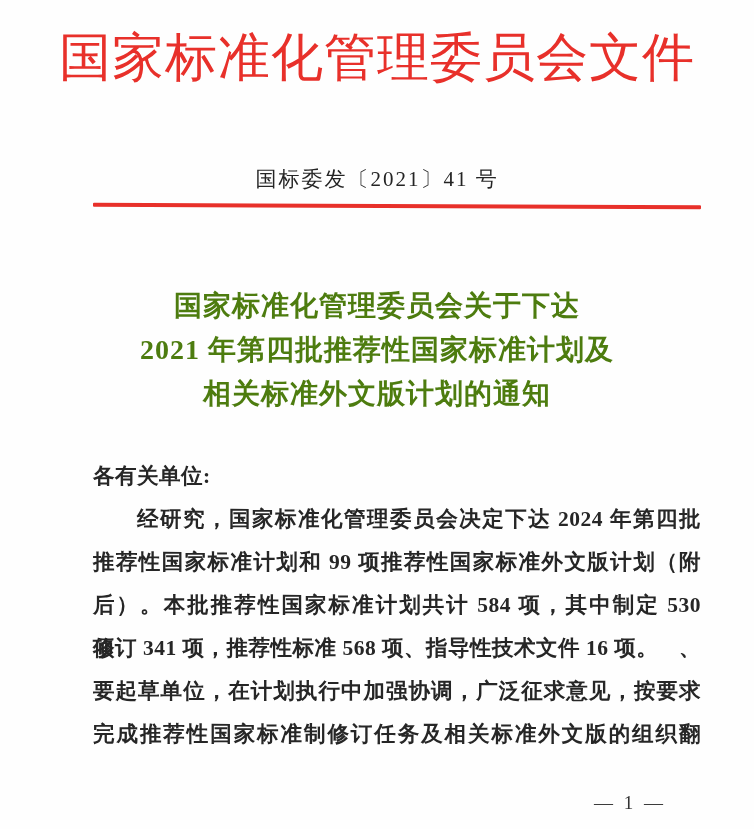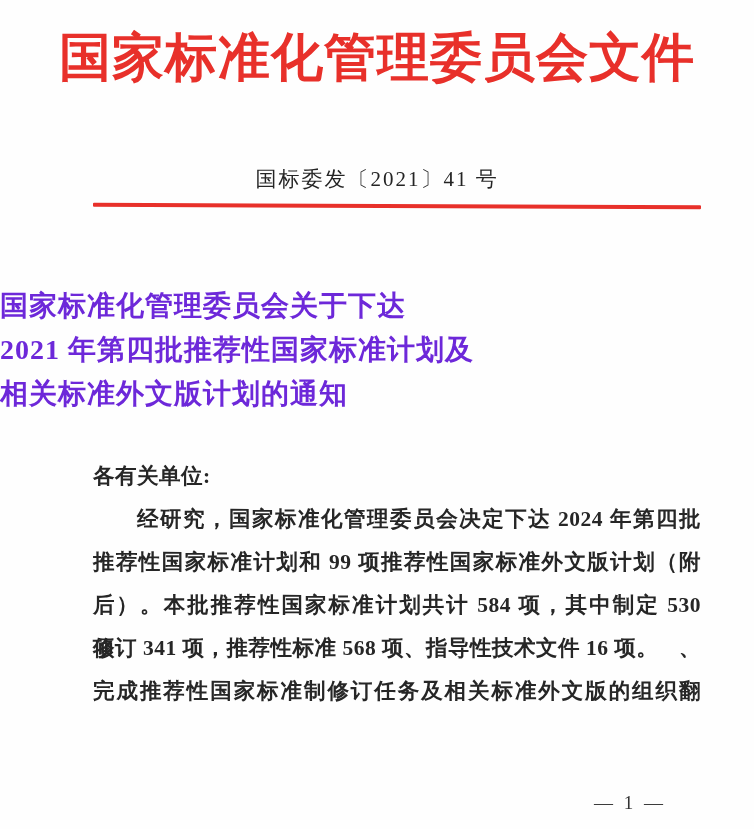--- a/index.html
+++ b/index.html
@@ -21,21 +21,21 @@
   }
   .header-title{
     position:absolute;
     top:24px;
     left:0;
     width:100%;
     margin:0;
     text-align:center;
     font-size:52px;
     line-height:68px;
-    font-weight:bold;
+    font-weight:normal;
     letter-spacing:1px;
     color:var(--accent);
   }
   .doc-number{
     position:absolute;
     top:165px;
     left:0;
     width:100%;
     text-align:center;
     font-size:21px;
@@ -50,26 +50,26 @@
     height:4px;
     background:var(--accent);
     transform:rotate(0.25deg);
     border-radius:1px;
   }
   .title-block{
     position:absolute;
     top:284px;
     left:0;
     width:100%;
-    text-align:left;
+    text-align:center;
     font-weight:bold;
     font-size:28px;
     line-height:44px;
     letter-spacing:1px;
-    color:#6d28d9;
+    color:#4d7c0f;
   }
   .body-block{
     position:absolute;
     top:455px;
     left:93px;
     width:608px;
     font-size:21.5px;
     color:#262626;
   }
   .body-line{
@@ -113,18 +113,19 @@
     <div class="title-line">2021 年第四批推荐性国家标准计划及</div>
     <div class="title-line">相关标准外文版计划的通知</div>
   </div>
 
   <div class="body-block">
     <div class="body-line">各有关单位:</div>
     <div class="body-line indent just">经研究，国家标准化管理委员会决定下达 2024 年第四批</div>
     <div class="body-line just">推荐性国家标准计划和 99 项推荐性国家标准外文版计划（附</div>
     <div class="body-line just">后）。本批推荐性国家标准计划共计 584 项，其中制定 530 项、</div>
     <div class="body-line">修订 341 项，推荐性标准 568 项、指导性技术文件 16 项。</div>
+    <div class="body-line just">要起草单位，在计划执行中加强协调，广泛征求意见，按要求</div>
     <div class="body-line just">完成推荐性国家标准制修订任务及相关标准外文版的组织翻</div>
   </div>
 
   <div class="page-number">— 1 —</div>
 
 </div>
 
 </body></html>

